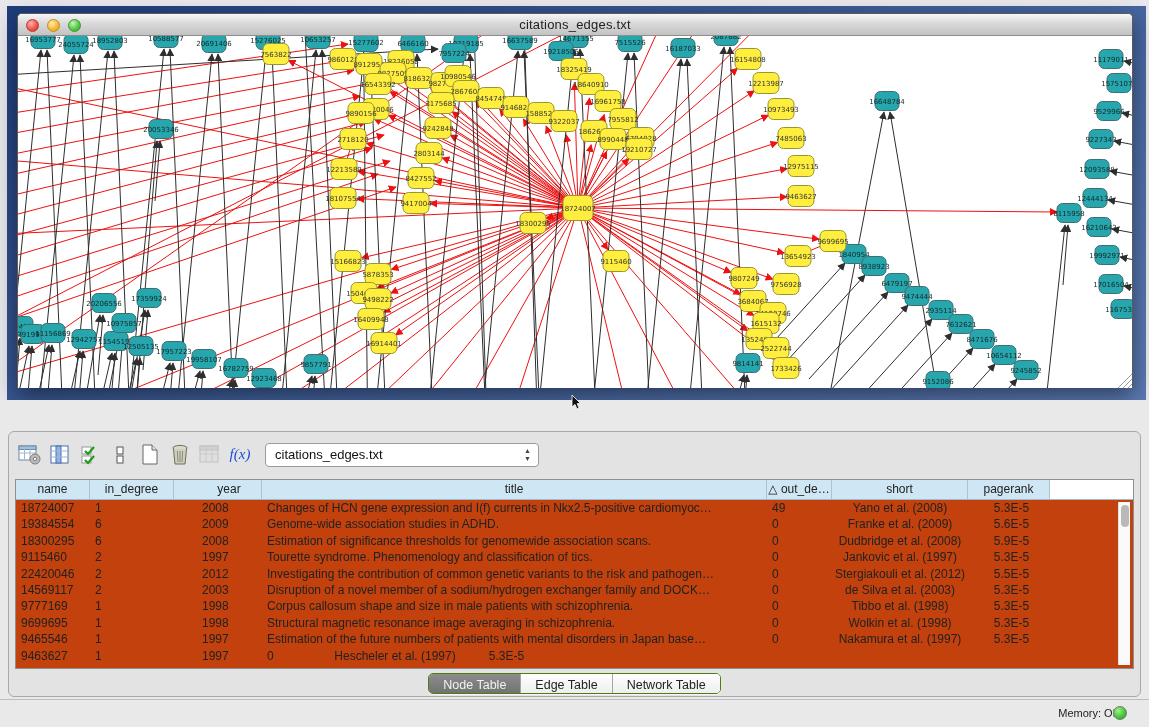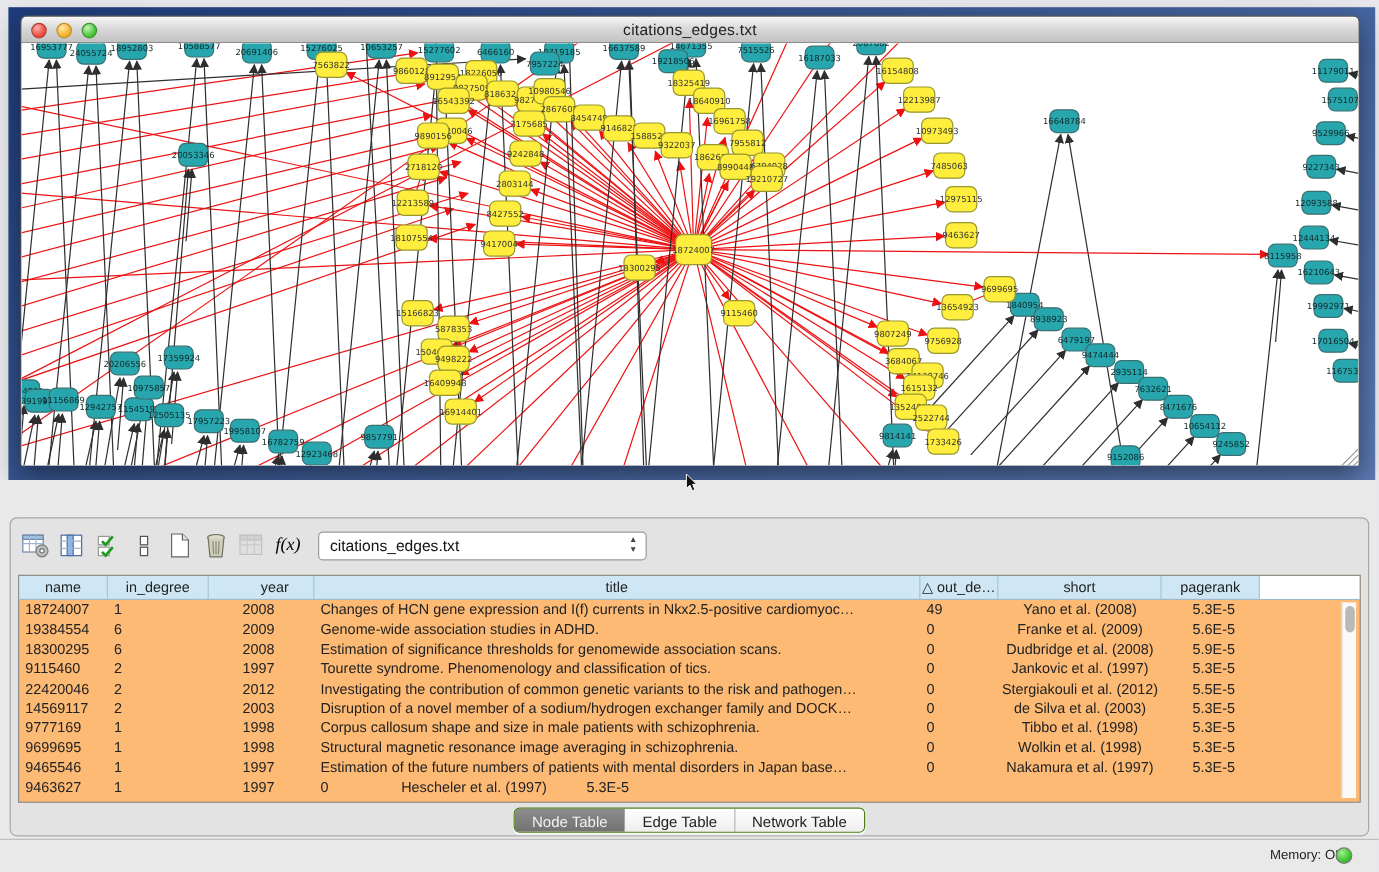--- a/index.html
+++ b/index.html
@@ -41,29 +41,29 @@
   .tpanel-close { position:absolute; right:12px; top:6px; font-size:15px; font-weight:bold; color:#111; cursor:default; }
 
   .tcontainer { position:absolute; left:8px; right:8px; top:31px; height:266px;
     background:#e3e3e3; border:1px solid #a9a9a9; border-radius:6px; }
 
   
   .toolbar { height:45px; display:flex; align-items:center; padding-left:8px; }
   .tbtn { width:26px; height:26px; display:flex; align-items:center; justify-content:center;
     margin-right:4px; border-radius:3px; }
   .tbtn svg { display:block; }
-  .fx { font-family:"Liberation Serif", serif; font-style:italic; font-size:15px; color:#000000; }
+  .fx { font-family:"Liberation Serif", serif; font-style:italic; font-size:15px; color:#1d4ed8; }
   .combo { width:274px; height:24px; margin-left:8px; background:#fff;
     border:1px solid #9b9b9b; border-radius:4px; position:relative;
     font-size:13px; color:#111; line-height:22px; padding-left:9px; }
   .combo-arrows { position:absolute; right:7px; top:3px; font-size:7px; line-height:8px; color:#444; text-align:center; }
 
   
   .ttable { position:absolute; left:6px; right:6px; top:47px; height:190px;
-    background:#fdba74; border:1px solid #8f8f8f; overflow:hidden; }
+    background:#c2410c; border:1px solid #8f8f8f; overflow:hidden; }
   .thead { display:flex; height:20px; background:#cfe7f5; border-bottom:1px solid #9fb9c9; }
   .th { font-size:12px; color:#222; text-align:center; line-height:19px;
     border-right:1px solid #a8c4d4; overflow:hidden; white-space:nowrap; }
   .th.filler { border-right:none; background:#fff; }
   .tbody { position:relative; }
   .tr { display:flex; height:16.4px; }
   .td { font-size:12px; color:#222; line-height:16px; padding-left:5px;
     overflow:hidden; white-space:nowrap; text-overflow:clip; }
   .td.center { text-align:center; padding-left:0; }
   .c0{width:74px;} .c1{width:84px;} .c2{width:65px;margin-left:23px;} .c3{width:505px;}

